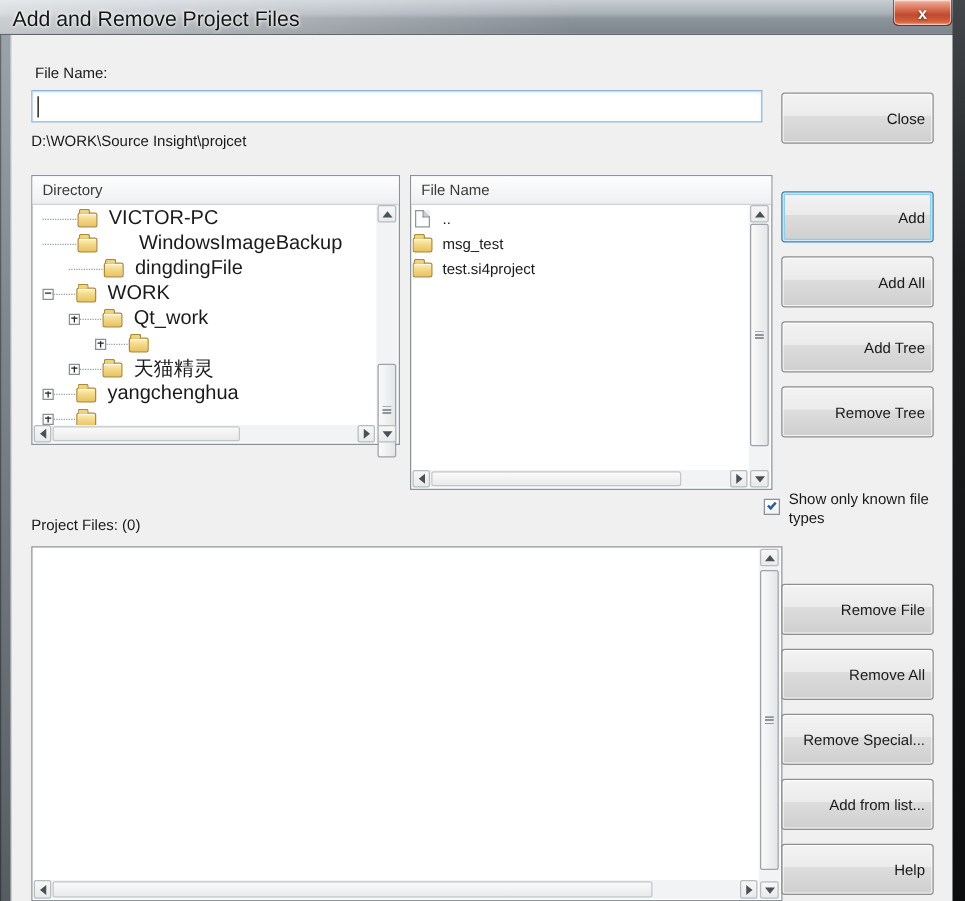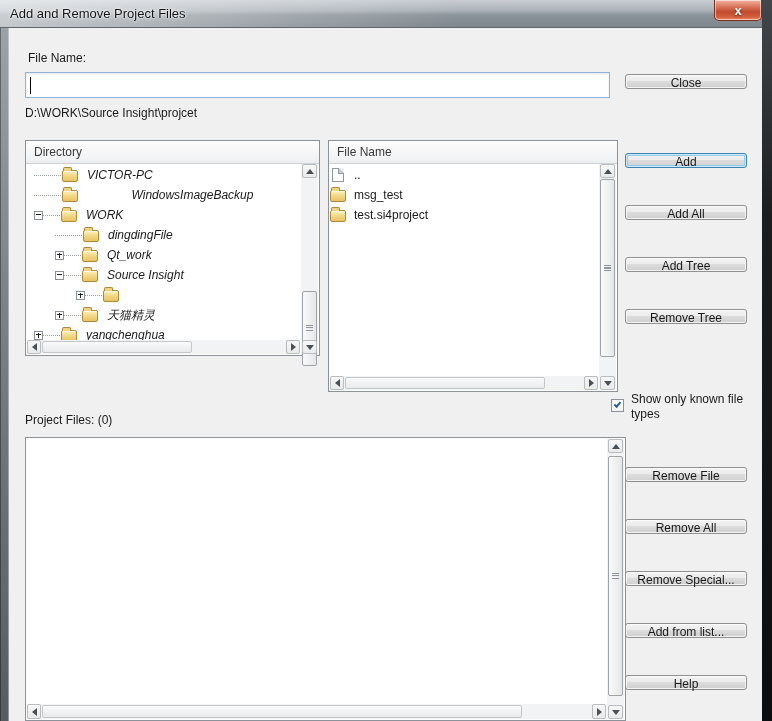--- a/index.html
+++ b/index.html
@@ -5,44 +5,44 @@
   html,body{margin:0;padding:0;background:#555;}
   *{box-sizing:border-box;}
   .window{position:relative;width:772px;height:721px;background:#f0f0f0;overflow:hidden;
     font-family:"Liberation Sans","DejaVu Sans",sans-serif;font-size:12px;color:#1a1a1a;}
   
   .titlebar{position:absolute;left:0;top:0;width:772px;height:28px;
     background:linear-gradient(180deg,#c7cdd3 0%,#aab1b8 40%,#8c949b 55%,#7e868d 100%);
     border-bottom:1px solid #5f666d;}
   .titlebar::before{content:"";position:absolute;left:0;top:0;right:40%;height:100%;
     background:linear-gradient(90deg,rgba(255,255,255,.55),rgba(255,255,255,0));}
-  .title{position:absolute;left:10px;top:6px;font-size:13px;color:#151515;
+  .title{position:absolute;left:10px;top:6px;font-size:17px;color:#151515;
     text-shadow:0 0 4px #fff,0 0 2px #fff;white-space:nowrap;}
   .close-x{position:absolute;left:714px;top:0;width:48px;height:21px;
     background:linear-gradient(180deg,#f2b5a4 0%,#d97257 35%,#bf4a2e 60%,#d4603f 85%,#e98764 100%);
     border:1px solid #7c2d1c;border-top:none;border-radius:0 0 5px 5px;
     box-shadow:inset 0 0 0 1px rgba(255,255,255,.55);
     display:flex;align-items:center;justify-content:center;cursor:pointer;}
   .x-glyph{color:#fff;font-weight:bold;font-size:13px;line-height:13px;
     text-shadow:0 1px 2px rgba(0,0,0,.55);}
   .border-left{position:absolute;left:0;top:28px;width:9px;bottom:0;
     background:linear-gradient(180deg,#9ba3aa 0%,#7e868d 35%,#555c62 100%);
     box-shadow:inset -1px 0 0 rgba(255,255,255,.35), inset 1px 0 0 rgba(0,0,0,.35);}
   .border-right{position:absolute;right:0;top:0;width:10px;bottom:0;
     background:linear-gradient(180deg,#43474b 0%,#1b1d1f 30%,#0c0d0e 100%);}
   
   .lbl{position:absolute;white-space:nowrap;}
   .textbox{position:absolute;left:25px;top:72px;width:585px;height:26px;background:#fff;
     border:1px solid #8eb3d4;box-shadow:inset 0 1px 2px rgba(120,150,175,.25);}
   .caret{position:absolute;left:4px;top:4px;width:1px;height:17px;background:#000;}
-  .btn{position:absolute;width:122px;height:15px;
+  .btn{position:absolute;width:122px;height:41px;
     background:linear-gradient(180deg,#f3f3f3 0%,#ebebeb 45%,#dddddd 46%,#cfcfcf 100%);
     border:1px solid #8e8f8f;border-radius:3px;
     box-shadow:inset 0 0 0 1px rgba(255,255,255,.75);
-    font-family:inherit;font-size:12px;color:#1a1a1a;cursor:pointer;}
+    font-family:inherit;font-size:12px;color:#1a1a1a;cursor:pointer;text-align:right;}
   .btn.default{border-color:#3f81ad;
     box-shadow:inset 0 0 0 1px #cfeafc, inset 0 0 0 2px #8ecdee;}
   
   .panel{position:absolute;background:#fff;border:1px solid #8b9299;}
   .panel-header{position:absolute;left:0;top:0;right:0;height:23px;padding:4px 8px;
     background:linear-gradient(180deg,#fdfdfd 0%,#f2f3f4 80%,#ebedee 100%);
     border-bottom:1px solid #cdd2d8;color:#3a3a3a;cursor:default;}
   .panel-body{position:absolute;left:1px;top:24px;right:18px;bottom:15px;overflow:hidden;background:#fff;}
   .tree-row,.file-row{height:20px;display:flex;align-items:center;white-space:nowrap;cursor:default;}
   .twig{width:17px;height:1px;border-top:1px dotted #9aa0a6;flex:none;margin-right:1px;}
@@ -53,21 +53,21 @@
   .icon-folder{width:16px;height:12px;flex:none;margin-right:6px;margin-top:2px;position:relative;
     background:linear-gradient(180deg,#fdf2bd 0%,#f3d98b 45%,#e9c361 100%);
     border:1px solid #ad8a3a;border-radius:2px;box-shadow:inset 0 1px 0 rgba(255,255,255,.7);}
   .icon-folder::before{content:"";position:absolute;top:-4px;left:0;width:7px;height:3px;
     background:#f0d382;border:1px solid #ad8a3a;border-bottom:none;border-radius:2px 2px 0 0;}
   .icon-file{width:12px;height:14px;flex:none;background:#fff;border:1px solid #8f969c;
     margin:0 8px 0 2px;position:relative;}
   .icon-file::before{content:"";position:absolute;top:-1px;right:-1px;width:5px;height:5px;
     background:linear-gradient(225deg,#f0f0f0 48%,#c9cdd0 52%);
     border-left:1px solid #8f969c;border-bottom:1px solid #8f969c;}
-  .tree-label{flex:1;padding:2px 3px;font-size:12px;font-style:italic;}
+  .tree-label{flex:1;padding:2px 3px;font-size:16px;}
   .tree-label.selected{background:var(--sel,#3399ff);color:#fff;}
   .file-label{padding:2px 2px;font-size:12px;}
   
   .sb{position:absolute;background:#f2f3f4;}
   .sb-v{width:17px;}
   .sb-h{height:14px;}
   .sb-btn{position:absolute;background:linear-gradient(180deg,#f7f7f7,#e9eaeb);
     border:1px solid #b8bcbf;border-radius:2px;display:flex;align-items:center;justify-content:center;cursor:pointer;}
   .sb-v .sb-btn{left:1px;right:1px;height:14px;}
   .sb-v .up{top:0;}　.sb-v .down{bottom:0;}
@@ -117,42 +117,36 @@
         <div class="tree-row" style="padding-left: 7px;">
           <span class="twig twig-wide"></span>
           <span class="icon-folder"></span>
           <span class="tree-label">VICTOR-PC</span>
         </div>
         <div class="tree-row" style="padding-left: 7px; text-align: center;">
           <span class="twig twig-wide"></span>
           <span class="icon-folder"></span>
           <span class="tree-label">WindowsImageBackup</span>
         </div>
+        <div class="tree-row" style="padding-left: 28px;">
+          <span class="twig twig-wide"></span>
+          <span class="icon-folder"></span>
+          <span class="tree-label">dingdingFile</span>
+        </div>
         <div class="tree-row" style="padding-left: 7px;">
           <span class="pmbox "></span>
           <span class="twig"></span>
           <span class="icon-folder"></span>
           <span class="tree-label">WORK</span>
         </div>
         <div class="tree-row" style="padding-left: 28px;">
-          <span class="twig twig-wide"></span>
-          <span class="icon-folder"></span>
-          <span class="tree-label">dingdingFile</span>
-        </div>
-        <div class="tree-row" style="padding-left: 28px;">
           <span class="pmbox plus"></span>
           <span class="twig"></span>
           <span class="icon-folder"></span>
           <span class="tree-label">Qt_work</span>
-        </div>
-        <div class="tree-row" style="padding-left: 28px;">
-          <span class="pmbox "></span>
-          <span class="twig"></span>
-          <span class="icon-folder"></span>
-          <span class="tree-label">Source Insight</span>
         </div>
         <div class="tree-row" style="padding-left: 49px;">
           <span class="pmbox plus"></span>
           <span class="twig"></span>
           <span class="icon-folder"></span>
         </div>
         <div class="tree-row" style="padding-left: 28px;">
           <span class="pmbox plus"></span>
           <span class="twig"></span>
           <span class="icon-folder"></span>

